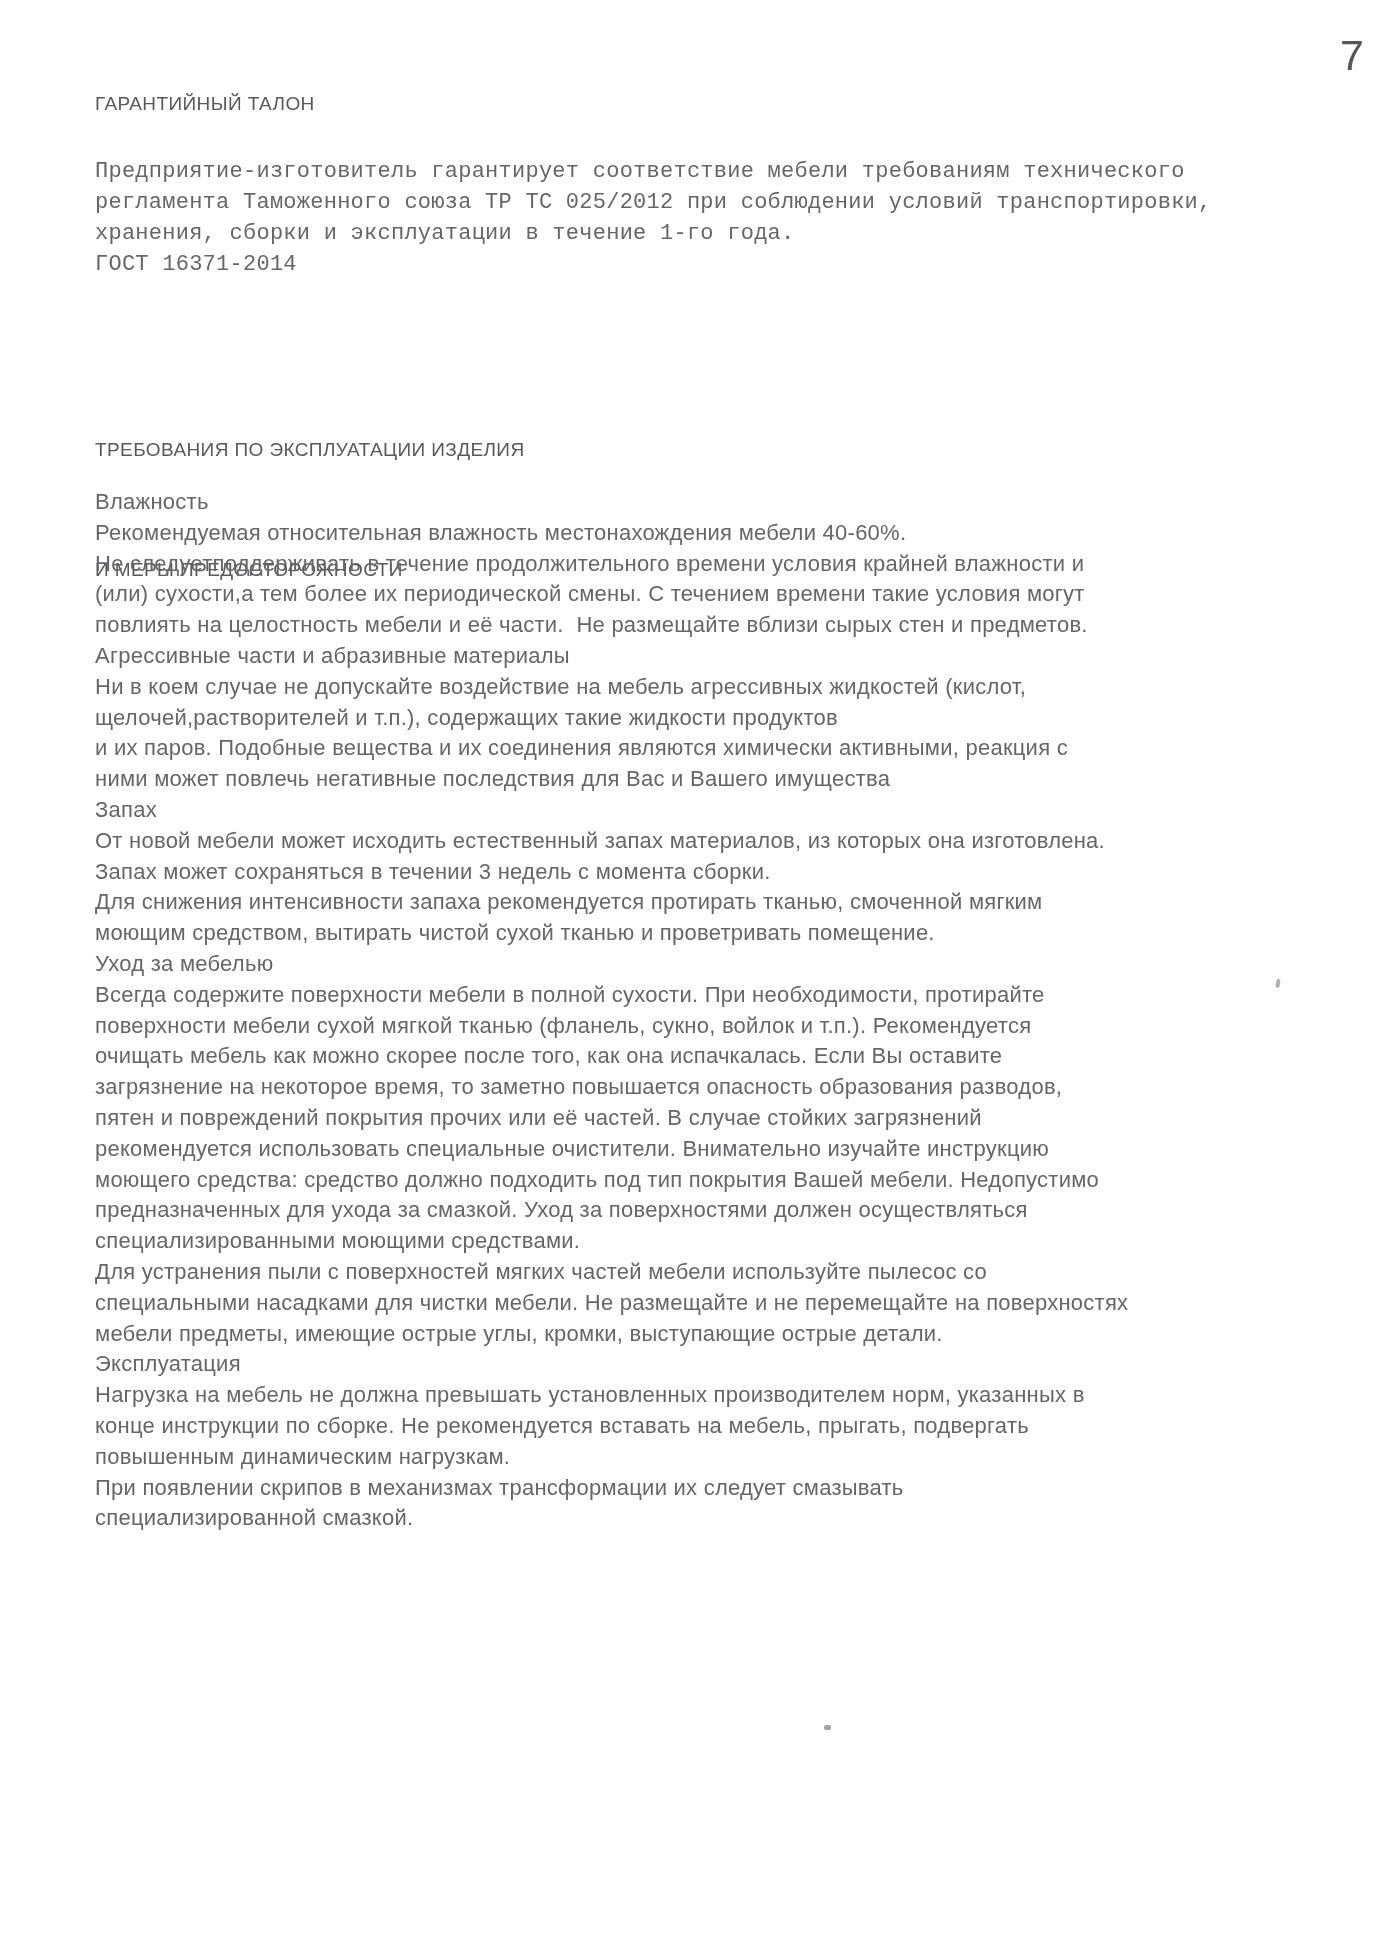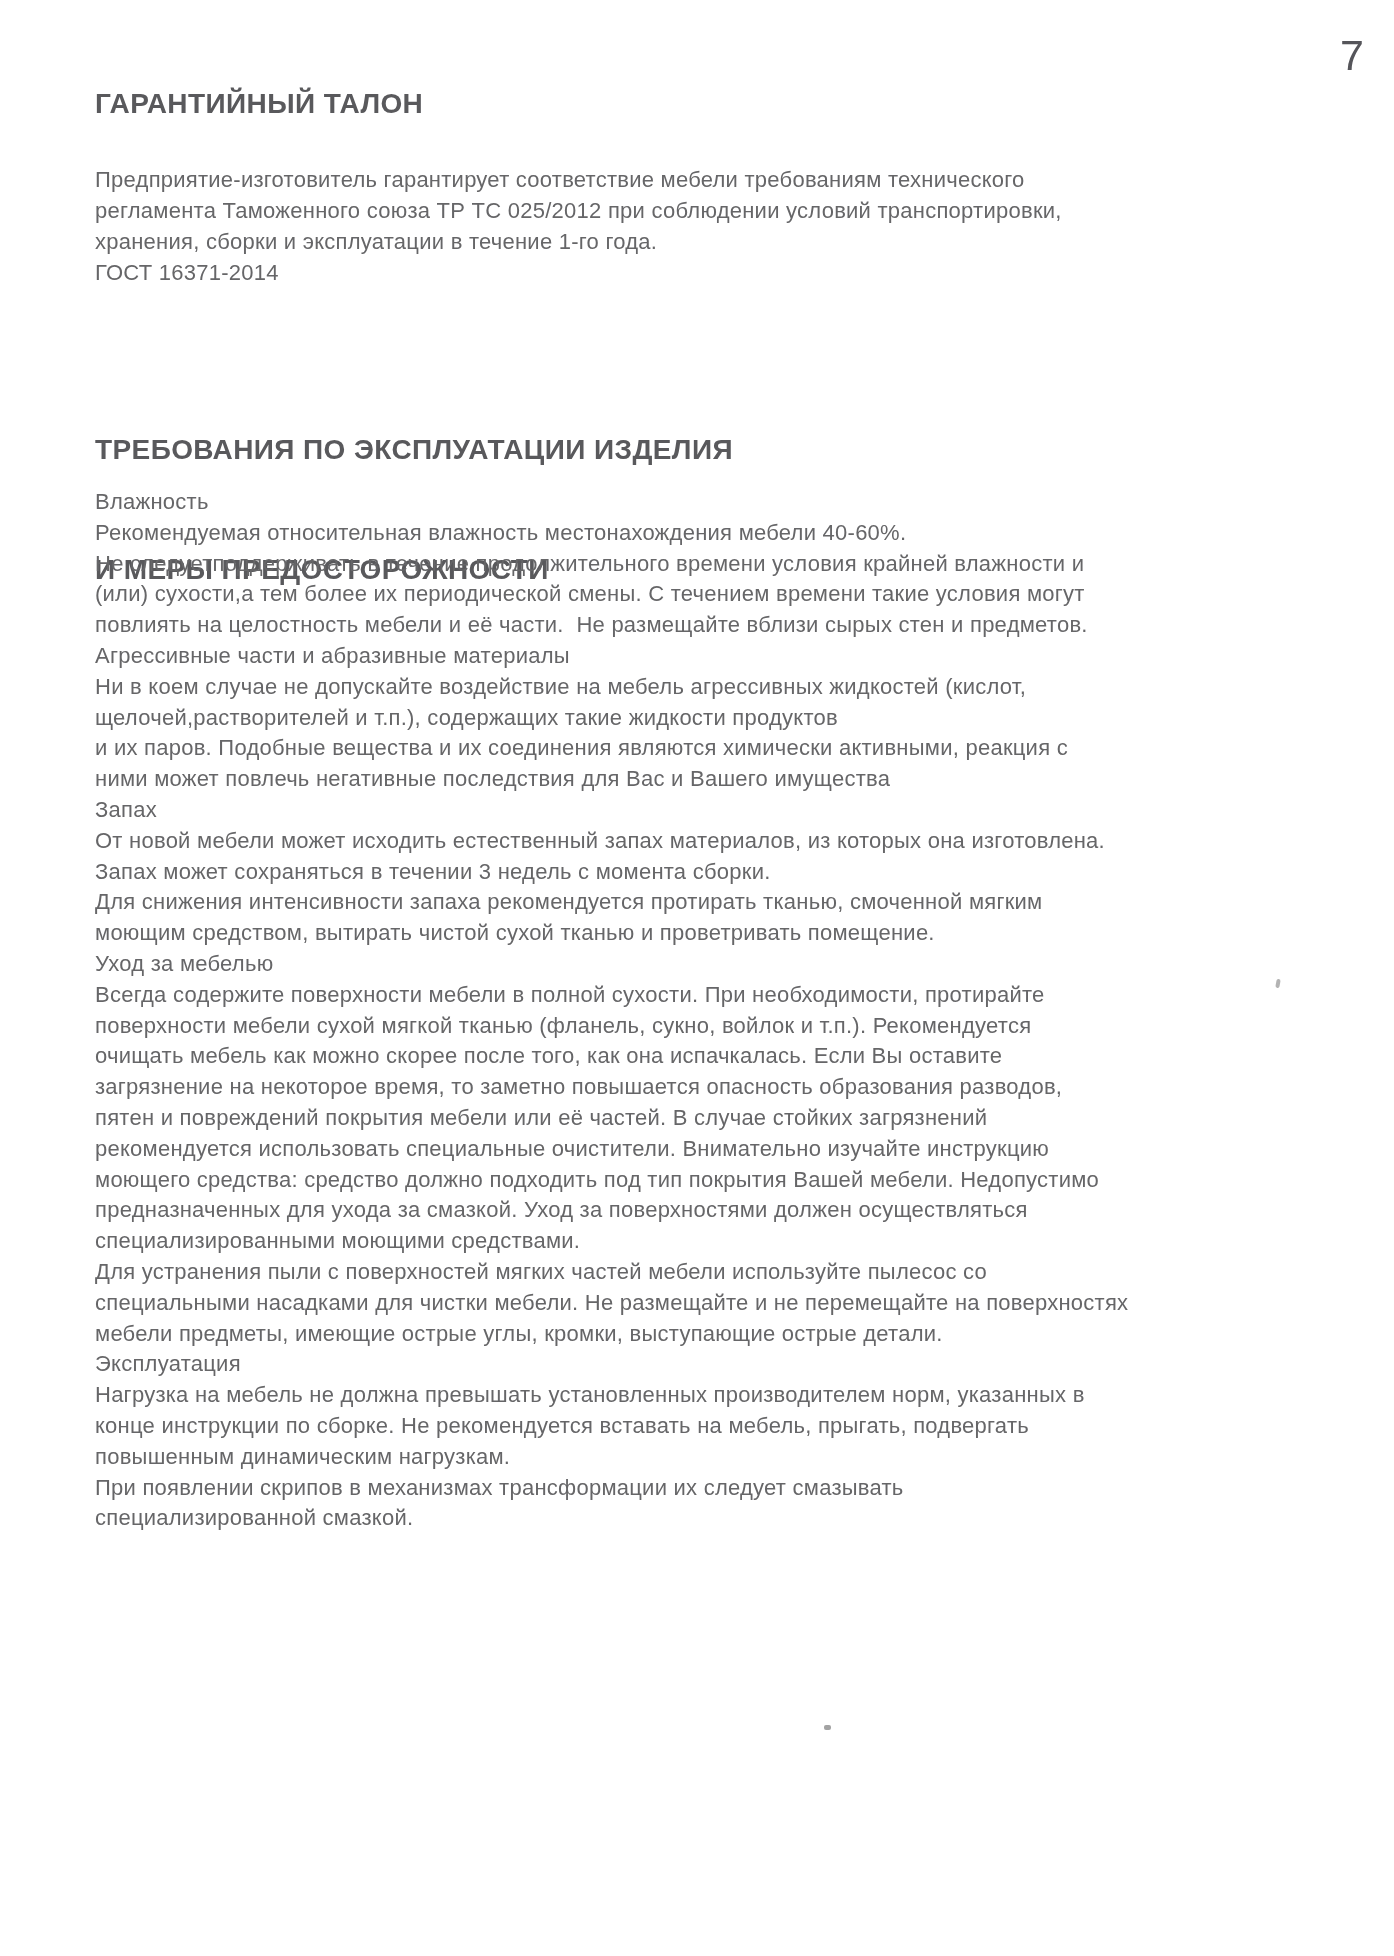--- a/index.html
+++ b/index.html
@@ -21,38 +21,38 @@
     top: 30px;
     right: 30px;
     font-size: 43px;
     line-height: 1.2;
     color: #55555a;
     font-weight: 400;
   }
   .section-title {
     position: absolute;
     left: 95px;
-    font-size: 28px;
-    font-weight: 700;
+    font-size: 19px;
+    font-weight: 400;
     color: #59595c;
     letter-spacing: 0.4px;
     line-height: 40px;
     white-space: pre;
   }
   .warranty-title { top: 84px; }
   .usage-title { top: 350px; }
   .text-block {
     position: absolute;
     left: 95px;
     font-size: 22px;
     font-weight: 400;
     letter-spacing: 0.25px;
     color: #666668;
   }
-  .warranty-text { top: 164px; line-height: 31px; }
+  .warranty-text { top: 156px; line-height: 31px; font-family: Liberation Mono, monospace; }
   .usage-text { top: 455px; line-height: 30.8px; margin-top: 32px; }
   .line { white-space: pre; }
   .speck-1 {
     position: absolute;
     left: 1276px;
     top: 979px;
     width: 4px;
     height: 9px;
     background: #9a9a9a;
     border-radius: 2px;
@@ -105,21 +105,21 @@
       <div class="line">Запах</div>
       <div class="line">От новой мебели может исходить естественный запах материалов, из которых она изготовлена.</div>
       <div class="line">Запах может сохраняться в течении 3 недель с момента сборки.</div>
       <div class="line">Для снижения интенсивности запаха рекомендуется протирать тканью, смоченной мягким</div>
       <div class="line">моющим средством, вытирать чистой сухой тканью и проветривать помещение.</div>
       <div class="line">Уход за мебелью</div>
       <div class="line">Всегда содержите поверхности мебели в полной сухости. При необходимости, протирайте</div>
       <div class="line">поверхности мебели сухой мягкой тканью (фланель, сукно, войлок и т.п.). Рекомендуется</div>
       <div class="line">очищать мебель как можно скорее после того, как она испачкалась. Если Вы оставите</div>
       <div class="line">загрязнение на некоторое время, то заметно повышается опасность образования разводов,</div>
-      <div class="line">пятен и повреждений покрытия мебели или её частей. В случае стойких загрязнений</div>
+      <div class="line">пятен и повреждений покрытия прочих или её частей. В случае стойких загрязнений</div>
       <div class="line">рекомендуется использовать специальные очистители. Внимательно изучайте инструкцию</div>
       <div class="line">моющего средства: средство должно подходить под тип покрытия Вашей мебели. Недопустимо</div>
       <div class="line">предназначенных для ухода за смазкой. Уход за поверхностями должен осуществляться</div>
       <div class="line">специализированными моющими средствами.</div>
       <div class="line">Для устранения пыли с поверхностей мягких частей мебели используйте пылесос со</div>
       <div class="line">специальными насадками для чистки мебели. Не размещайте и не перемещайте на поверхностях</div>
       <div class="line">мебели предметы, имеющие острые углы, кромки, выступающие острые детали.</div>
       <div class="line">Эксплуатация</div>
       <div class="line">Нагрузка на мебель не должна превышать установленных производителем норм, указанных в</div>
       <div class="line">конце инструкции по сборке. Не рекомендуется вставать на мебель, прыгать, подвергать</div>

